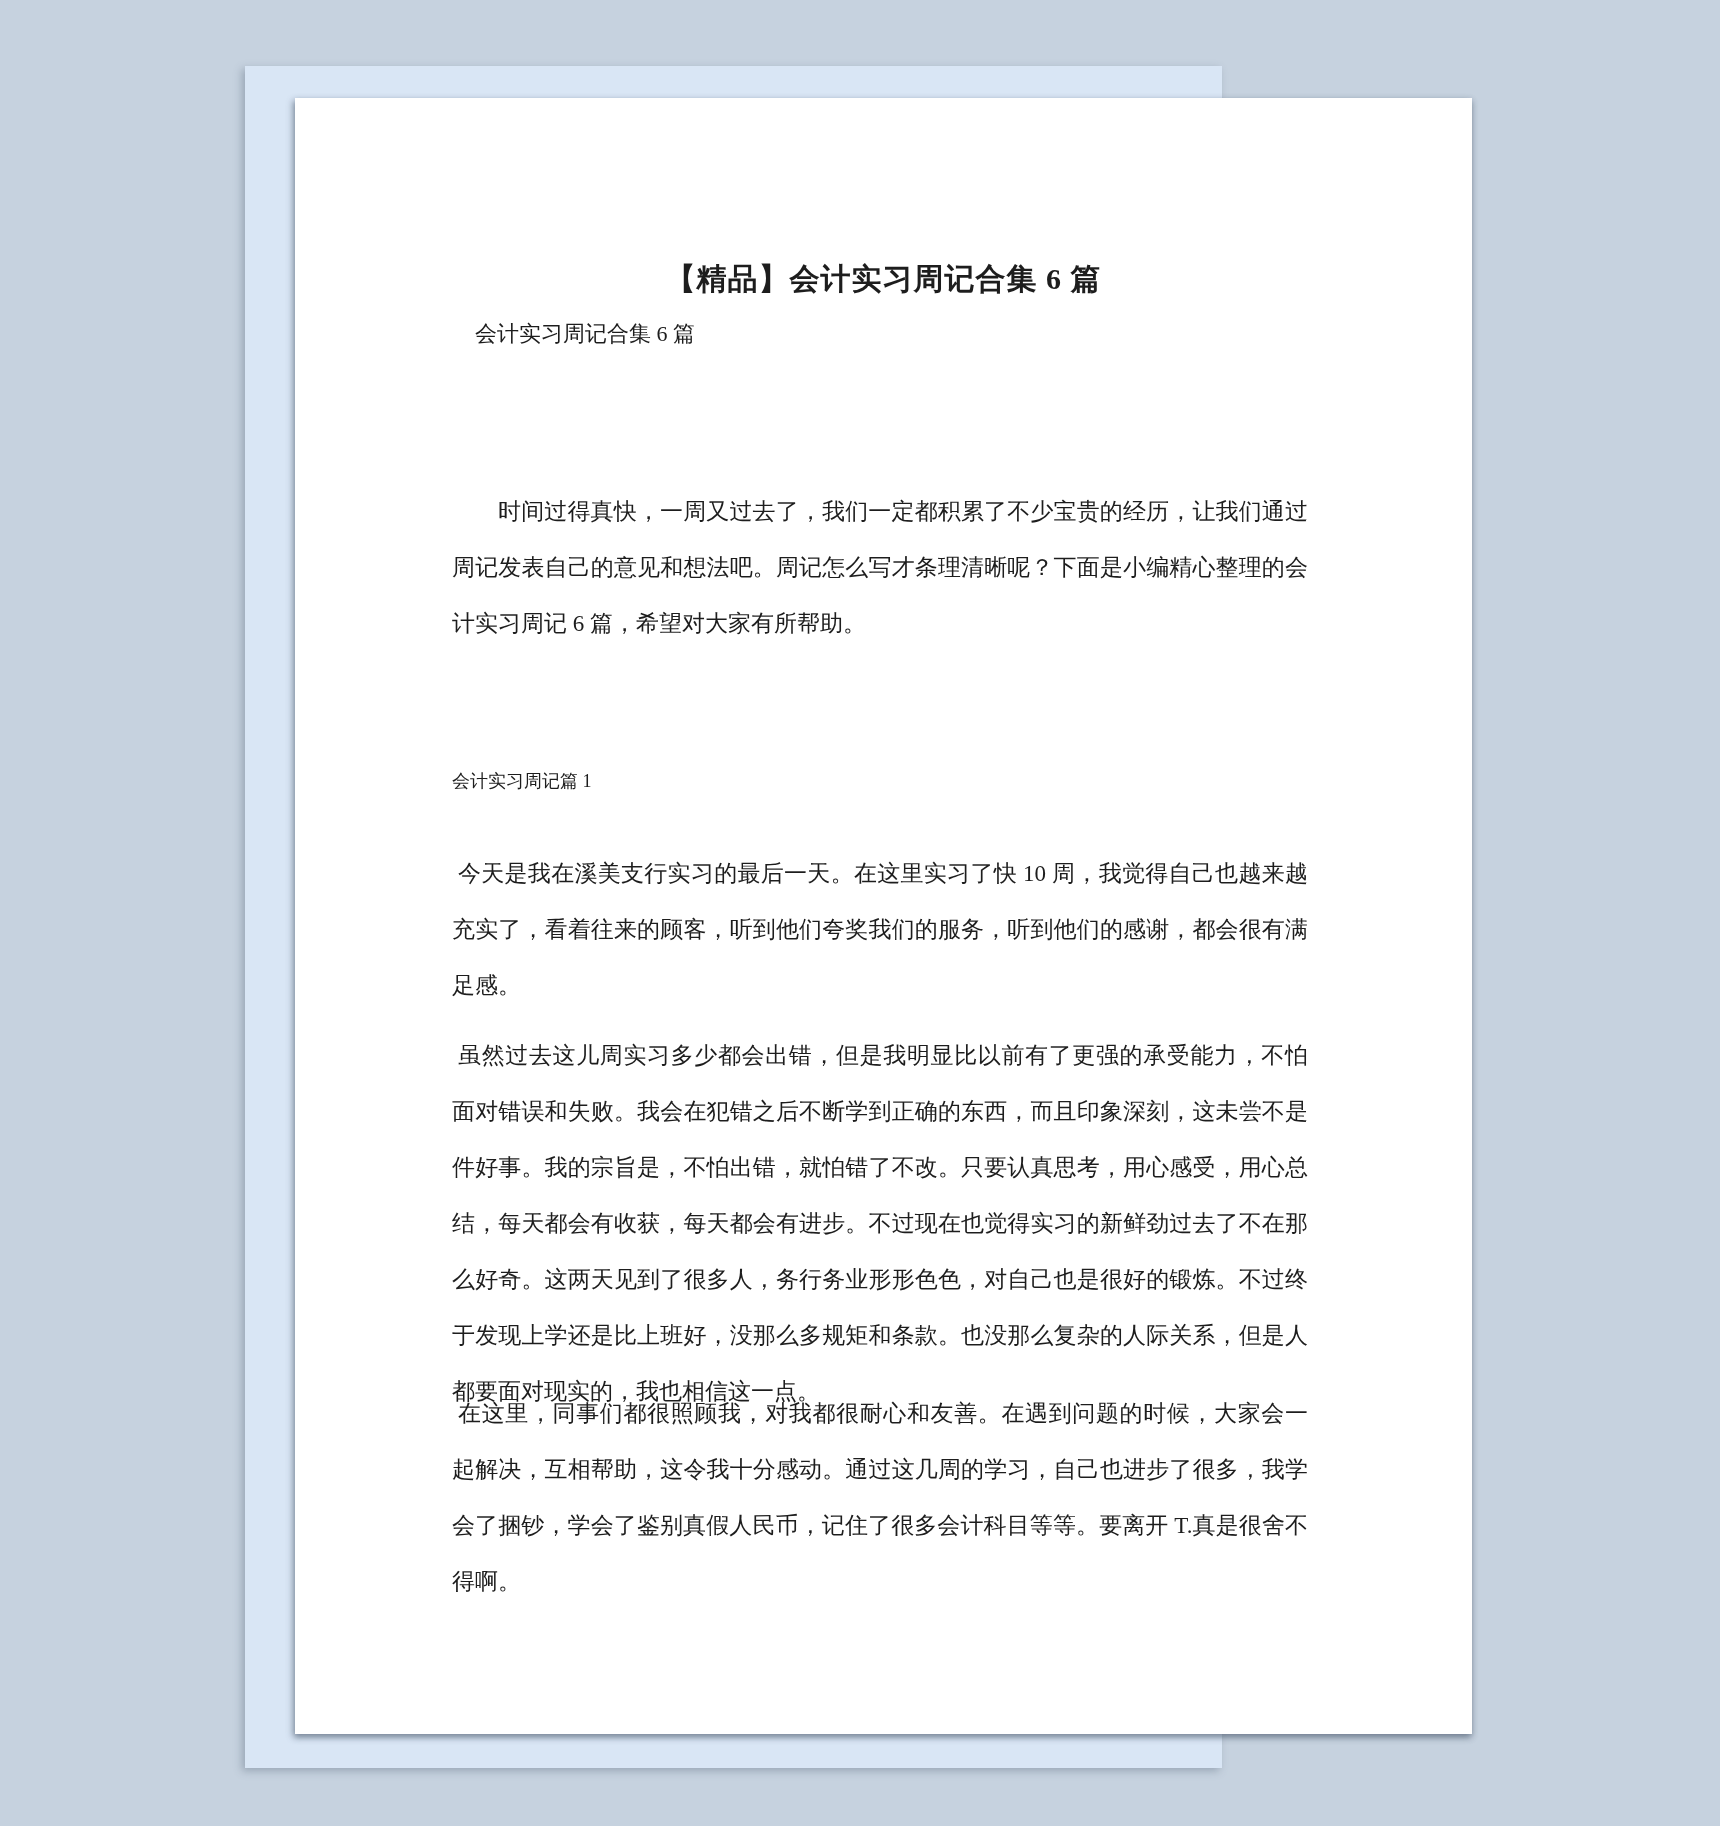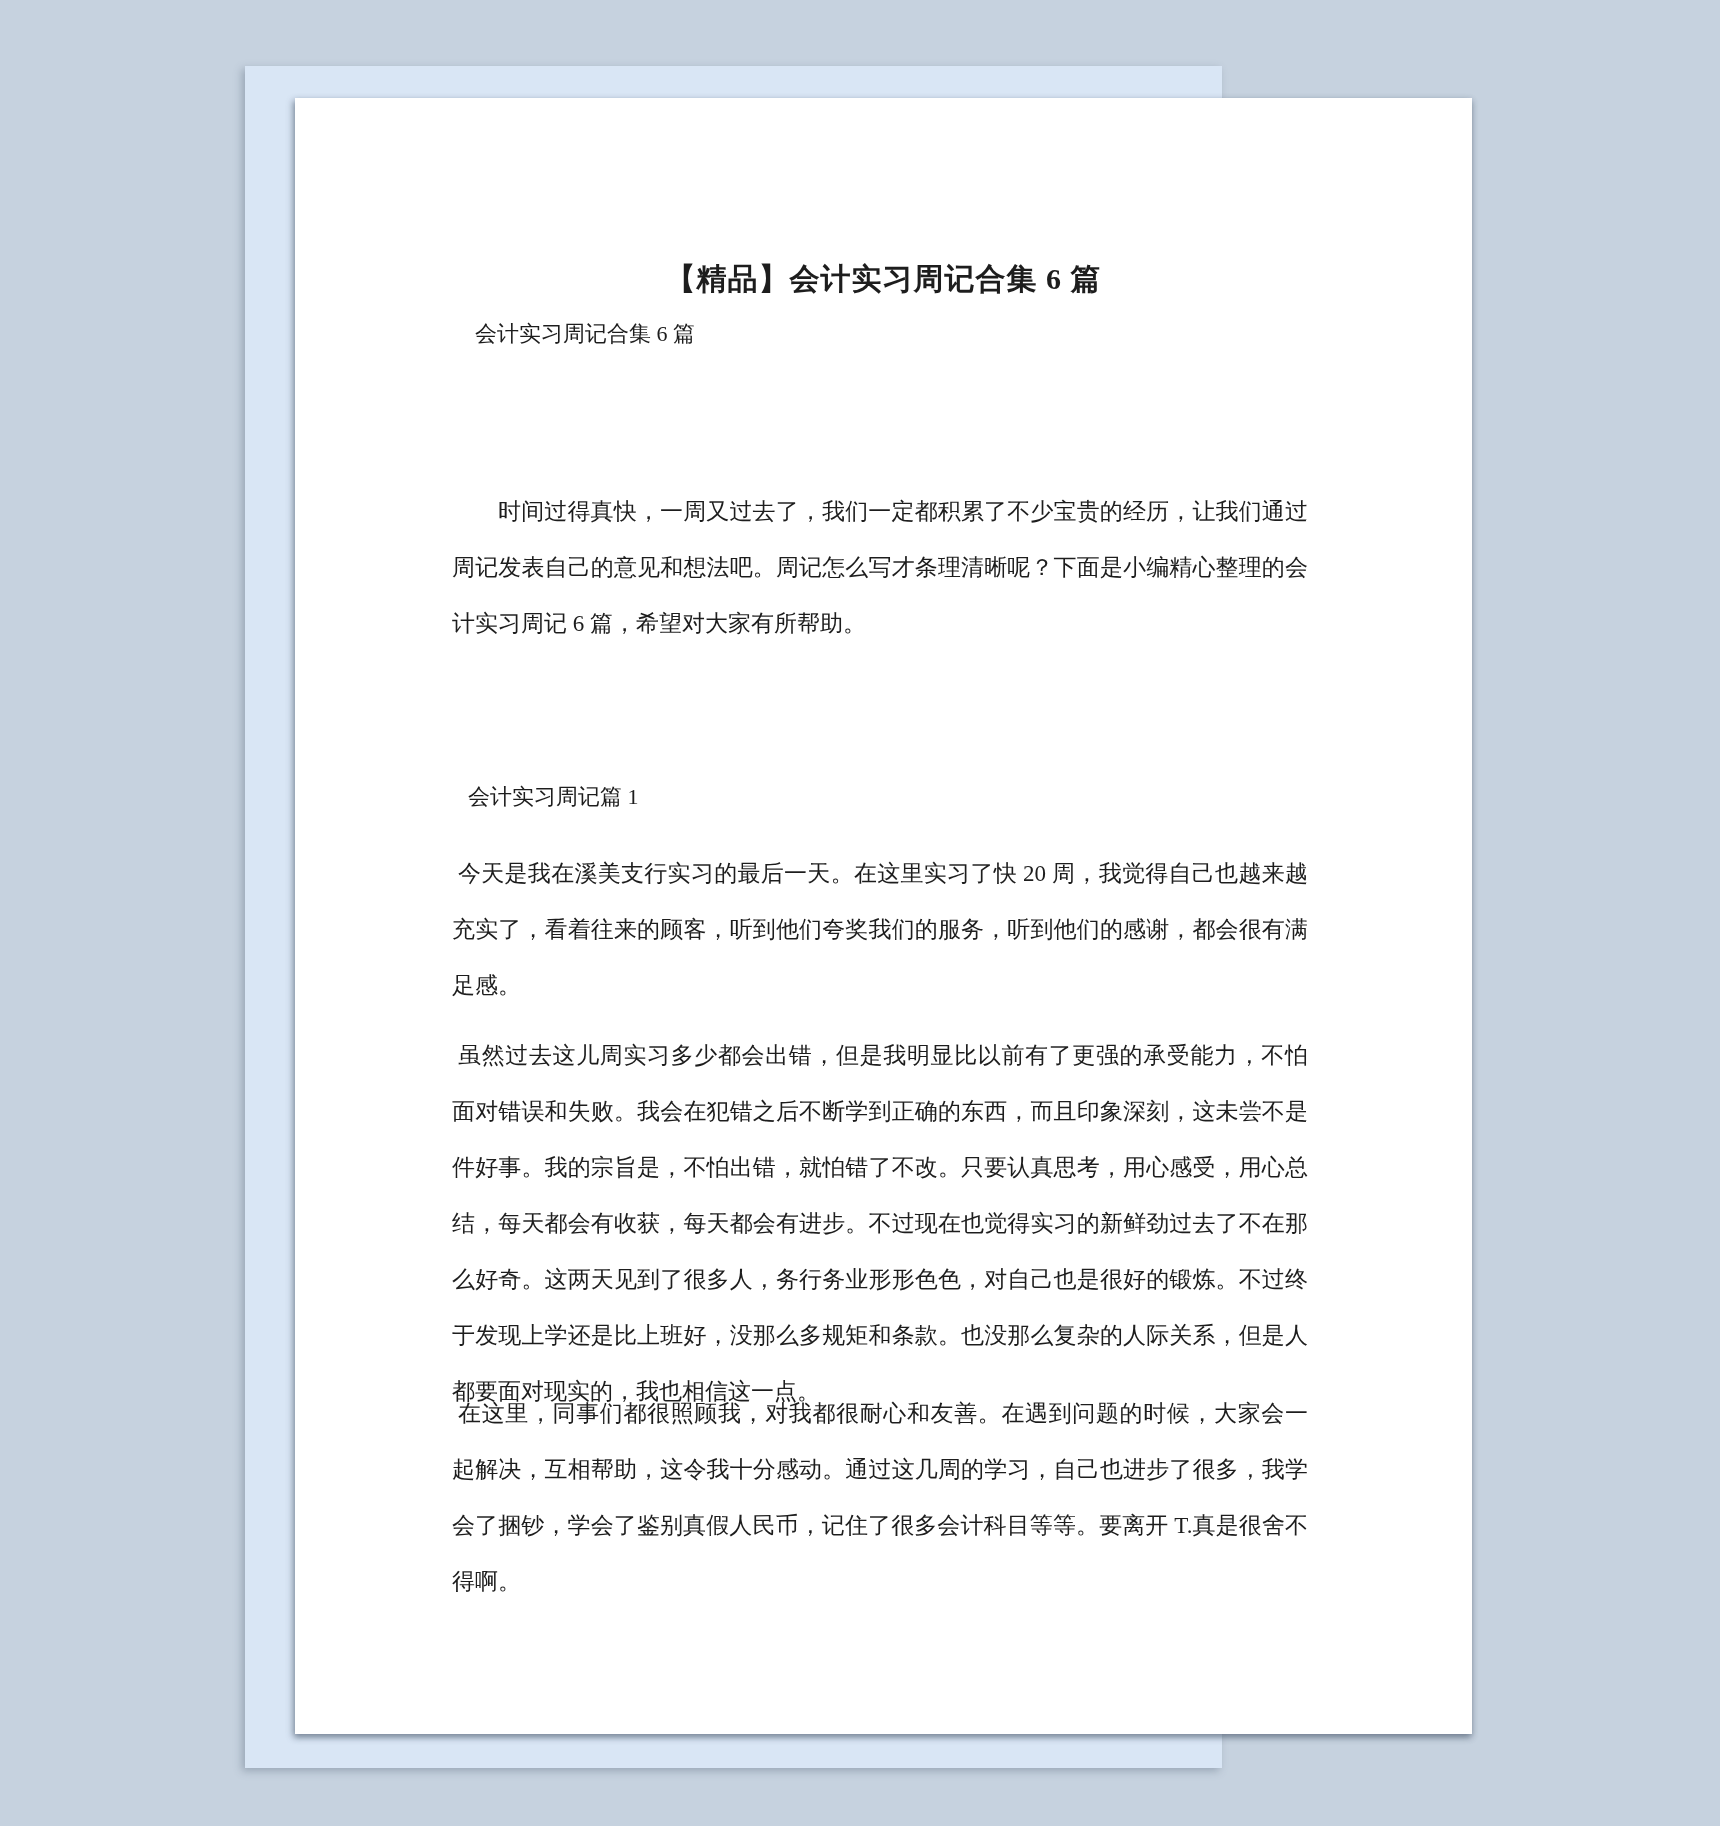--- a/index.html
+++ b/index.html
@@ -47,22 +47,22 @@
     position:absolute;left:157px;width:856px;
     margin:0;
     font-size:23px;
     line-height:56px;
     text-align:justify;
     text-justify:inter-character;
   }
   .intro-para{top:386px;text-indent:46px;}
   .section-heading{
     position:absolute;top:661px;left:157px;width:860px;
-    margin:16px;
-    font-size:22px;font-weight:normal;
+    margin:0;
+    font-size:18px;font-weight:normal;
     line-height:44px;
   }
   .para-1{top:748px;text-indent:6px;}
   .para-2{top:930px;text-indent:6px;}
   .para-3{top:1288px;text-indent:6px;}
 </style>
 </head>
 <body>
 
 <div class="desktop">
@@ -72,20 +72,20 @@
   <div class="sheet front-sheet">
 
     <h1 class="doc-title">【精品】会计实习周记合集 6 篇</h1>
 
     <p class="doc-subtitle">会计实习周记合集 6 篇</p>
 
     <p class="para intro-para">时间过得真快，一周又过去了，我们一定都积累了不少宝贵的经历，让我们通过周记发表自己的意见和想法吧。周记怎么写才条理清晰呢？下面是小编精心整理的会计实习周记 6 篇，希望对大家有所帮助。</p>
 
     <h2 class="section-heading">会计实习周记篇 1</h2>
 
-    <p class="para para-1">今天是我在溪美支行实习的最后一天。在这里实习了快 20 周，我觉得自己也越来越充实了，看着往来的顾客，听到他们夸奖我们的服务，听到他们的感谢，都会很有满足感。</p>
+    <p class="para para-1">今天是我在溪美支行实习的最后一天。在这里实习了快 10 周，我觉得自己也越来越充实了，看着往来的顾客，听到他们夸奖我们的服务，听到他们的感谢，都会很有满足感。</p>
 
     <p class="para para-3">在这里，同事们都很照顾我，对我都很耐心和友善。在遇到问题的时候，大家会一起解决，互相帮助，这令我十分感动。通过这几周的学习，自己也进步了很多，我学会了捆钞，学会了鉴别真假人民币，记住了很多会计科目等等。要离开 T.真是很舍不得啊。</p>
 
     <p class="para para-2">虽然过去这儿周实习多少都会出错，但是我明显比以前有了更强的承受能力，不怕面对错误和失败。我会在犯错之后不断学到正确的东西，而且印象深刻，这未尝不是件好事。我的宗旨是，不怕出错，就怕错了不改。只要认真思考，用心感受，用心总结，每天都会有收获，每天都会有进步。不过现在也觉得实习的新鲜劲过去了不在那么好奇。这两天见到了很多人，务行务业形形色色，对自己也是很好的锻炼。不过终于发现上学还是比上班好，没那么多规矩和条款。也没那么复杂的人际关系，但是人都要面对现实的，我也相信这一点。</p>
 
   </div>
 </div>
 
 </body></html>

